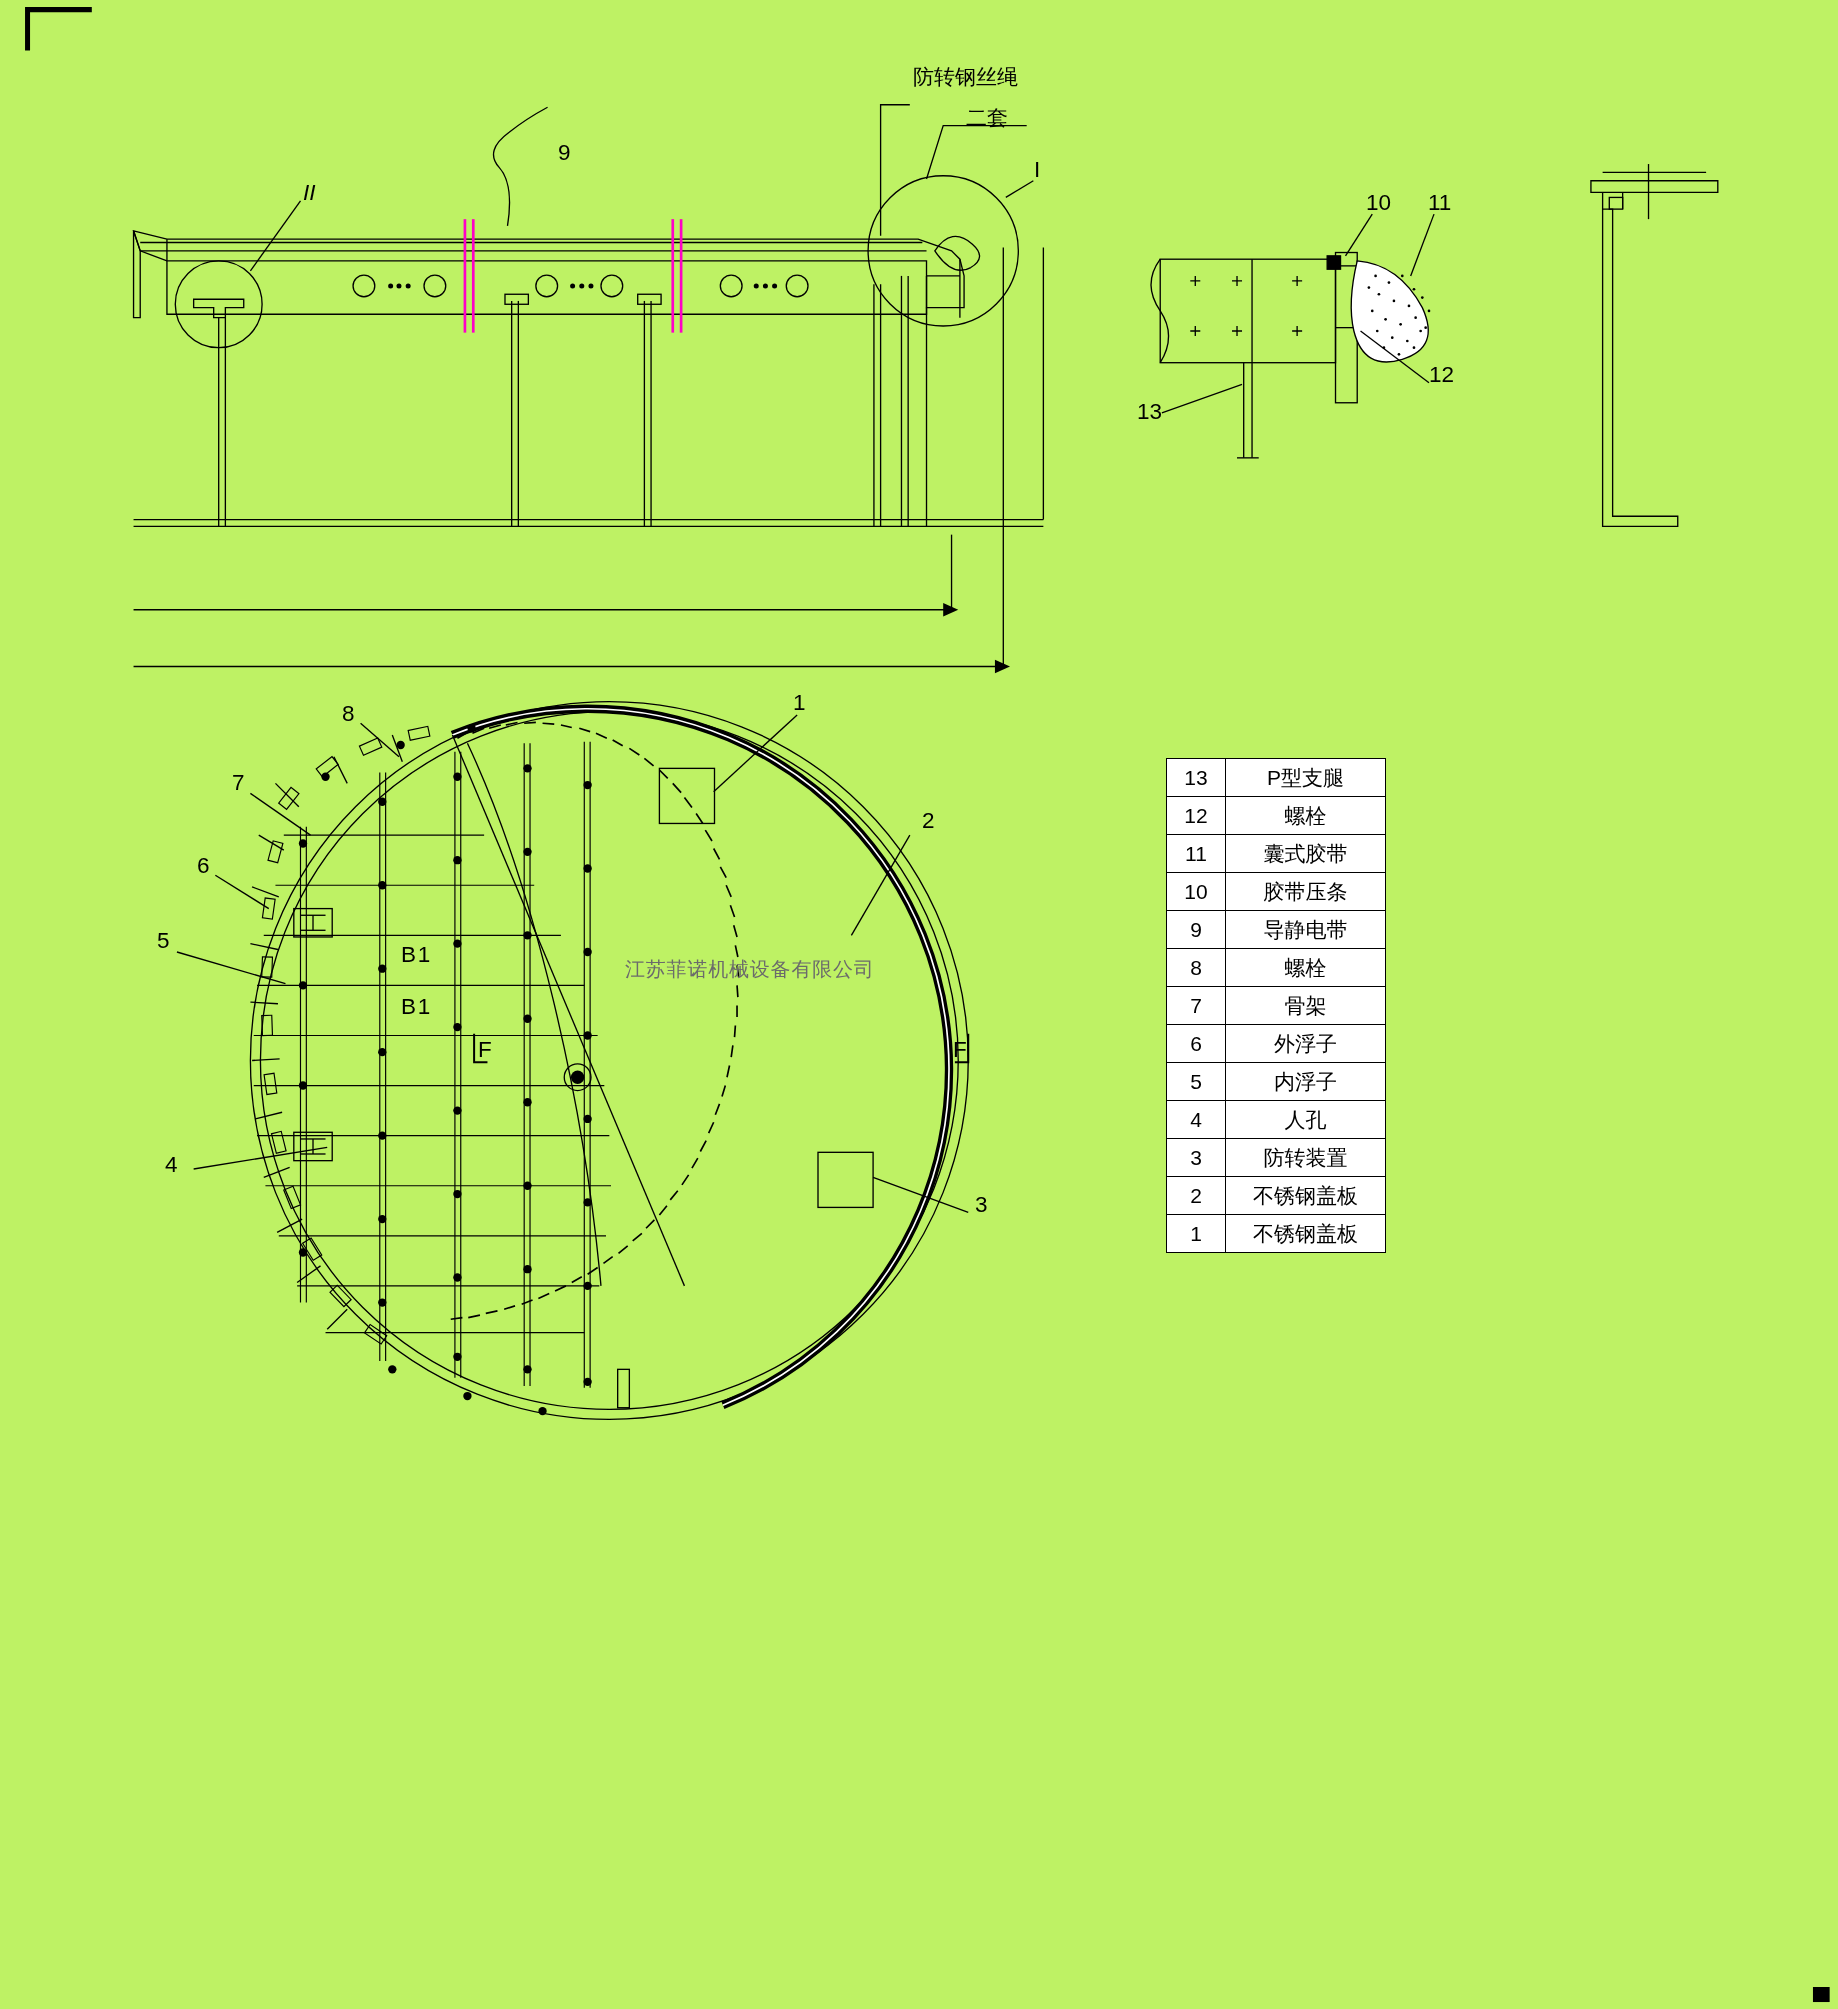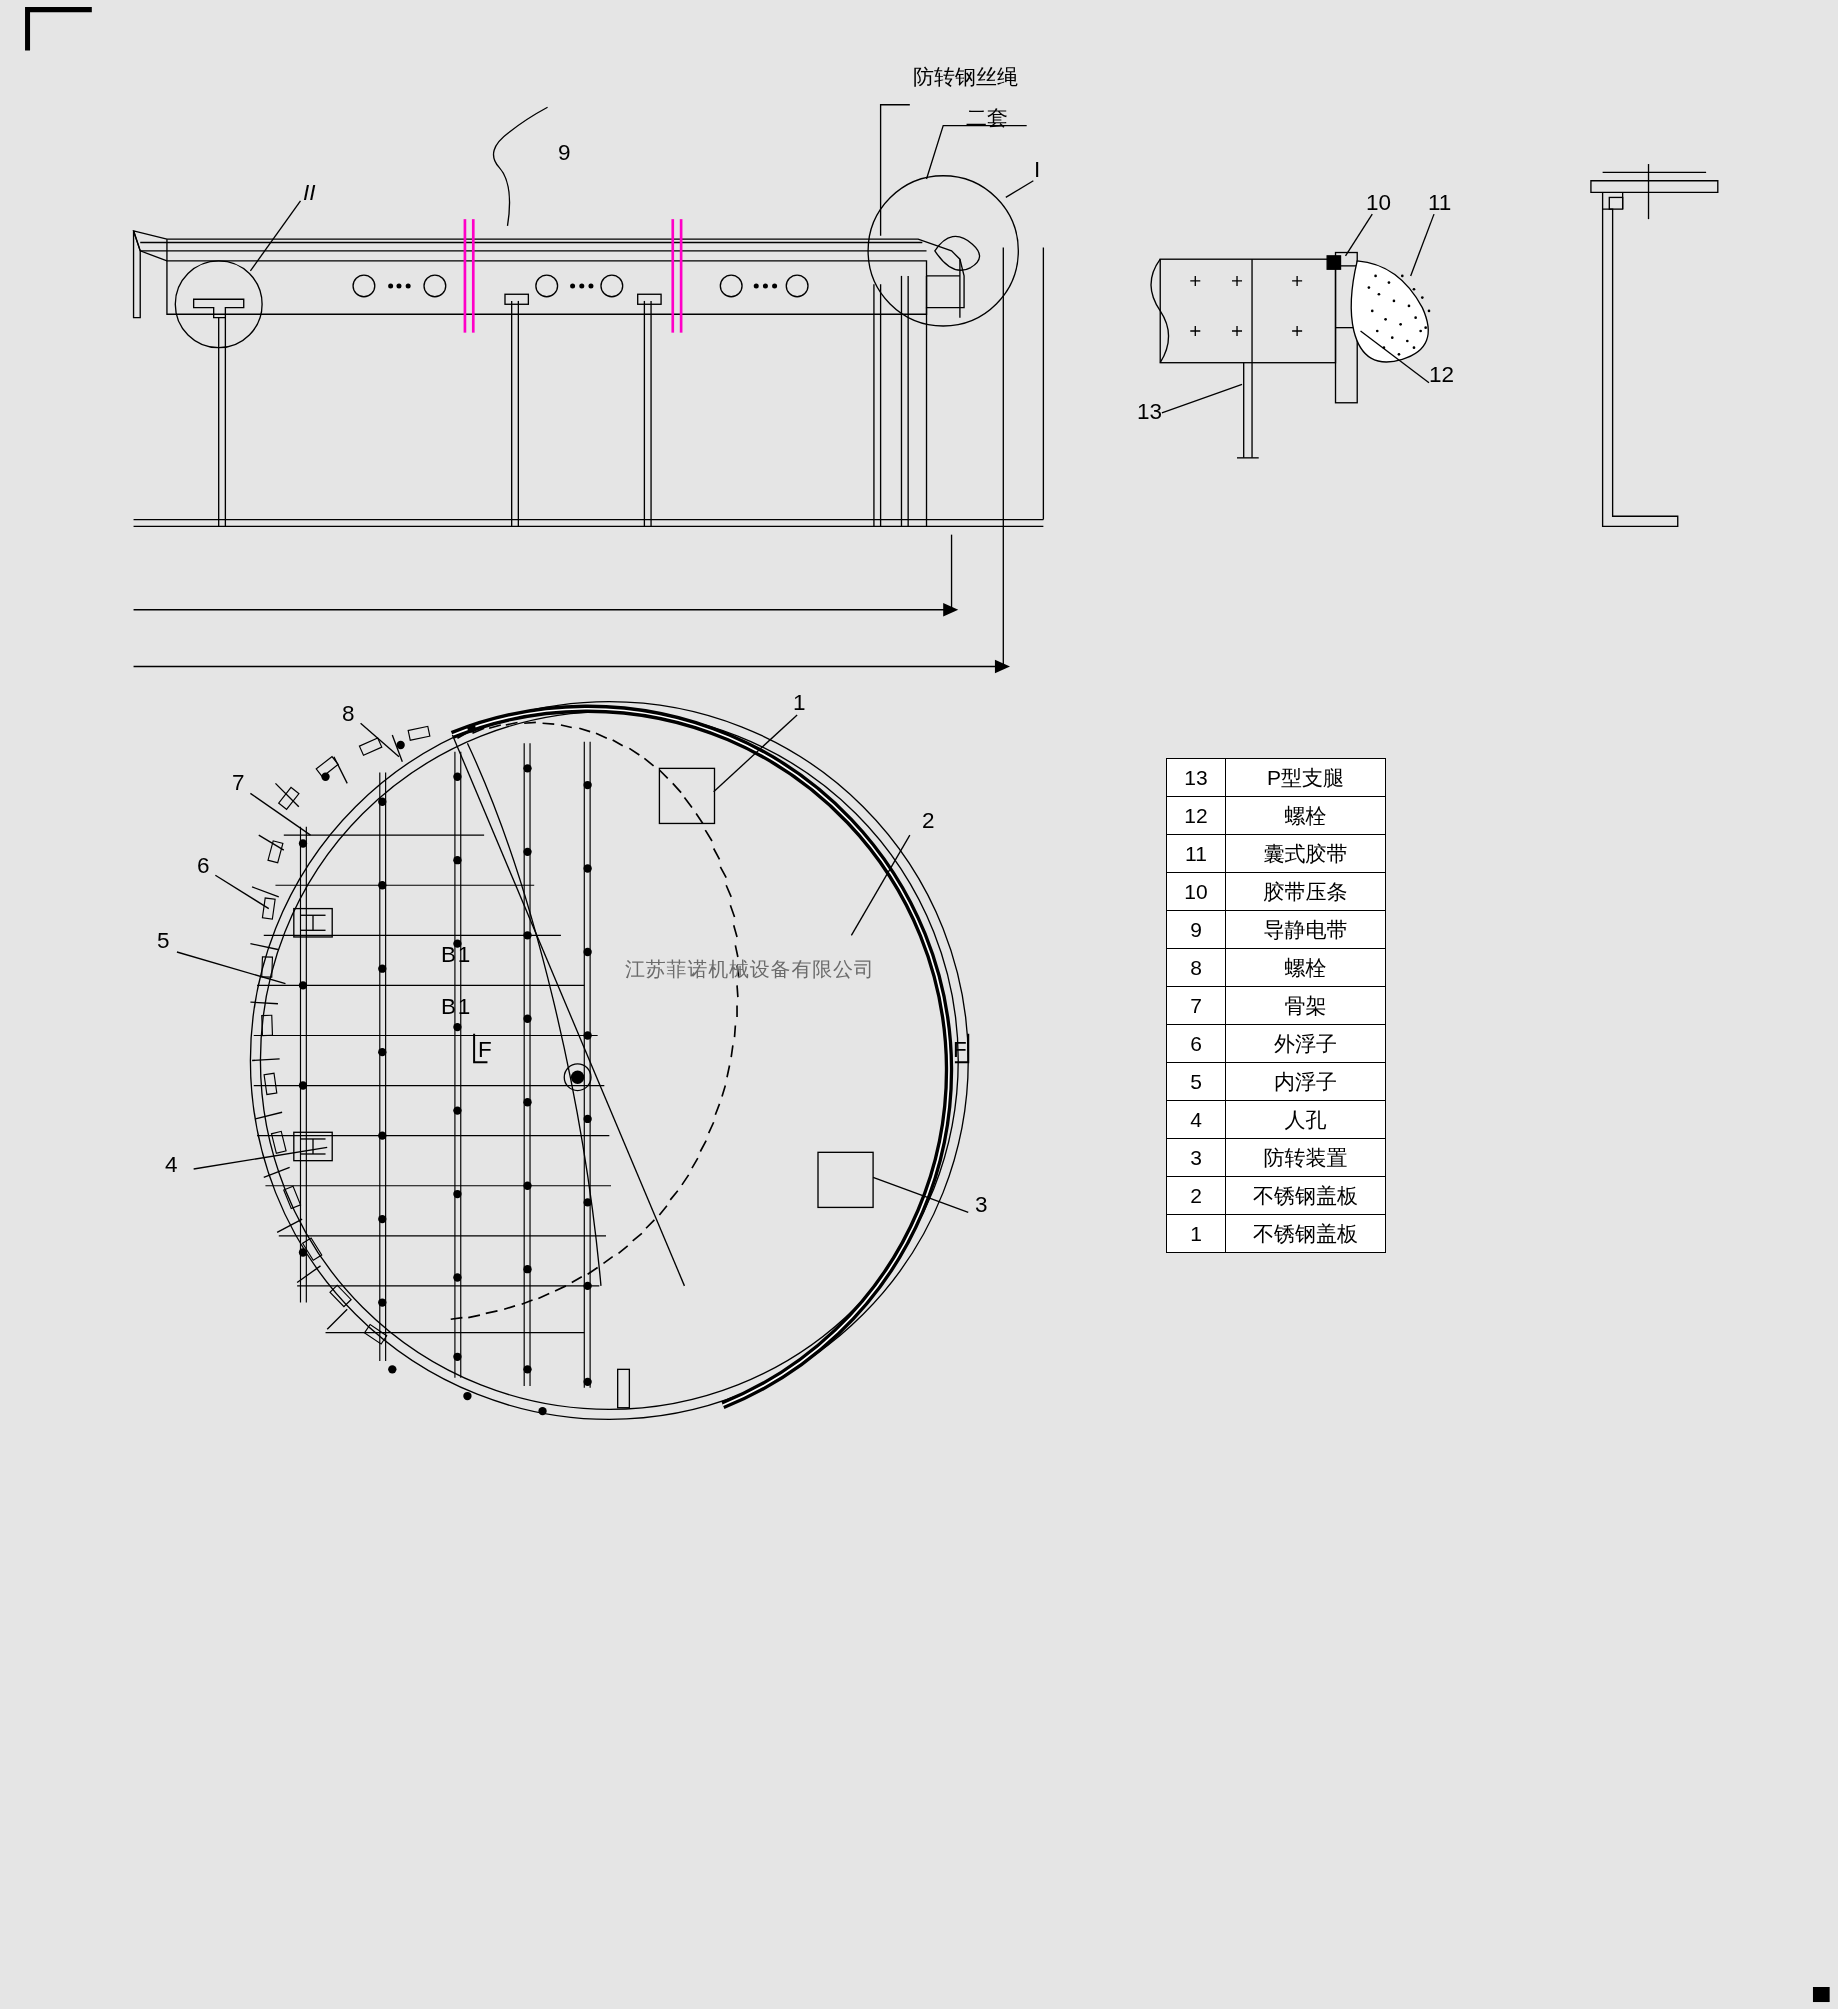--- a/index.html
+++ b/index.html
@@ -7,21 +7,21 @@
     padding: 0;
     background: #ffffff;
   }
   body {
     font-family: "Liberation Sans", sans-serif;
   }
   #page {
     position: relative;
     width: 1838px;
     height: 2010px;
-    background: #e5e5e5;
+    background: #bef264;
     overflow: hidden;
   }
   .svgroot {
     position: absolute;
     left: 0; top: 0;
     width: 1838px;
     height: 2010px;
   }
   .lbl {
     position: absolute;
@@ -61,21 +61,20 @@
   }
   .parts-table td.idx {
     width: 58px;
   }
   .parts-table td.nm {
     width: 159px;
   }
   .bi-label {
     font-size: 22.5px;
     letter-spacing: 1.7px;
-    margin-left: 40px;
   }
 </style>
 </head>
 <body>
 
 <div id="page">
 
   <svg class="svgroot" viewBox="0 0 2202 2407">
     <g stroke="#000000" fill="none" stroke-width="1.6">
 

